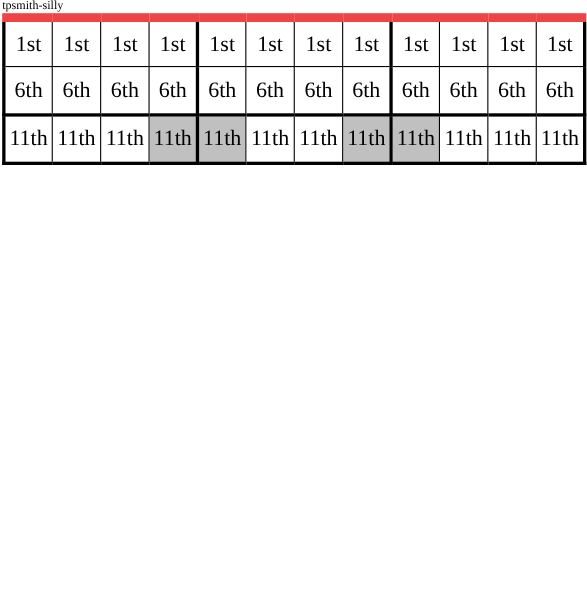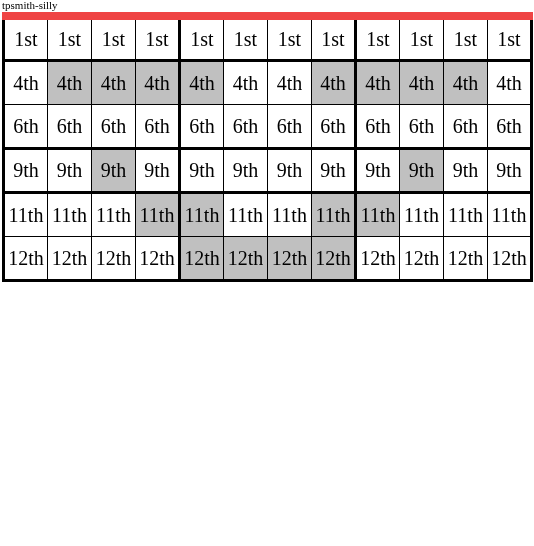--- a/index.html
+++ b/index.html
@@ -90,87 +90,45 @@
             <td class="colgrp-end">1st</td>
             <td class="colgrp-start">1st</td>
             <td>1st</td>
             <td>1st</td>
             <td class="colgrp-end">1st</td>
             <td class="colgrp-start">1st</td>
             <td>1st</td>
             <td>1st</td>
             <td>1st</td>
           </tr>
-          <tr class="rowgrp-start">
-            <td>4th</td>
-            <td class="shaded">4th</td>
-            <td class="shaded">4th</td>
-            <td class="shaded colgrp-end">4th</td>
-            <td class="shaded colgrp-start">4th</td>
-            <td>4th</td>
-            <td>4th</td>
-            <td class="shaded colgrp-end">4th</td>
-            <td class="shaded colgrp-start">4th</td>
-            <td class="shaded">4th</td>
-            <td class="shaded">4th</td>
-            <td>4th</td>
-          </tr>
           <tr class="rowgrp-end">
             <td>6th</td>
             <td>6th</td>
             <td>6th</td>
             <td class="colgrp-end">6th</td>
             <td class="colgrp-start">6th</td>
             <td>6th</td>
             <td>6th</td>
             <td class="colgrp-end">6th</td>
             <td class="colgrp-start">6th</td>
             <td>6th</td>
             <td>6th</td>
             <td>6th</td>
-          </tr>
-          <tr class="rowgrp-end">
-            <td>9th</td>
-            <td>9th</td>
-            <td class="shaded">9th</td>
-            <td class="colgrp-end">9th</td>
-            <td class="colgrp-start">9th</td>
-            <td>9th</td>
-            <td>9th</td>
-            <td class="colgrp-end">9th</td>
-            <td class="colgrp-start">9th</td>
-            <td class="shaded">9th</td>
-            <td>9th</td>
-            <td>9th</td>
           </tr>
           <tr>
             <td>11th</td>
             <td>11th</td>
             <td>11th</td>
             <td class="shaded colgrp-end">11th</td>
             <td class="shaded colgrp-start">11th</td>
             <td>11th</td>
             <td>11th</td>
             <td class="shaded colgrp-end">11th</td>
             <td class="shaded colgrp-start">11th</td>
             <td>11th</td>
             <td>11th</td>
             <td>11th</td>
           </tr>
-          <tr>
-            <td>12th</td>
-            <td>12th</td>
-            <td>12th</td>
-            <td class="colgrp-end">12th</td>
-            <td class="shaded colgrp-start">12th</td>
-            <td class="shaded">12th</td>
-            <td class="shaded">12th</td>
-            <td class="shaded colgrp-end">12th</td>
-            <td class="colgrp-start">12th</td>
-            <td>12th</td>
-            <td>12th</td>
-            <td>12th</td>
-          </tr>
         </tbody>
     </table>
   </div>
 
 </div>
 
 </body></html>

